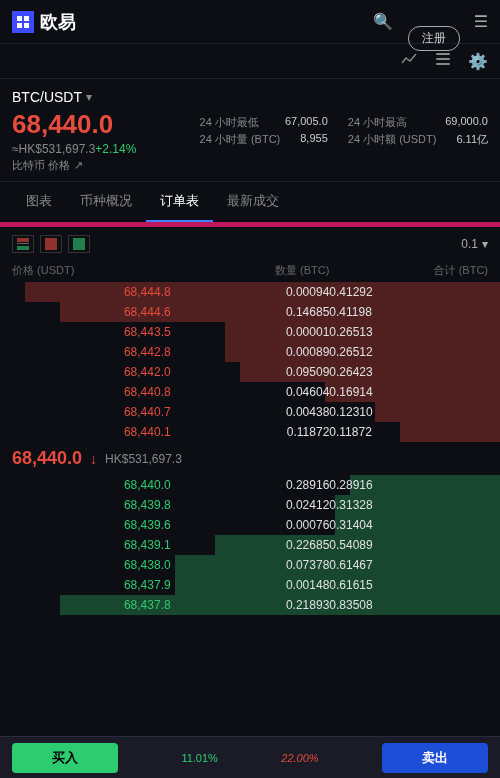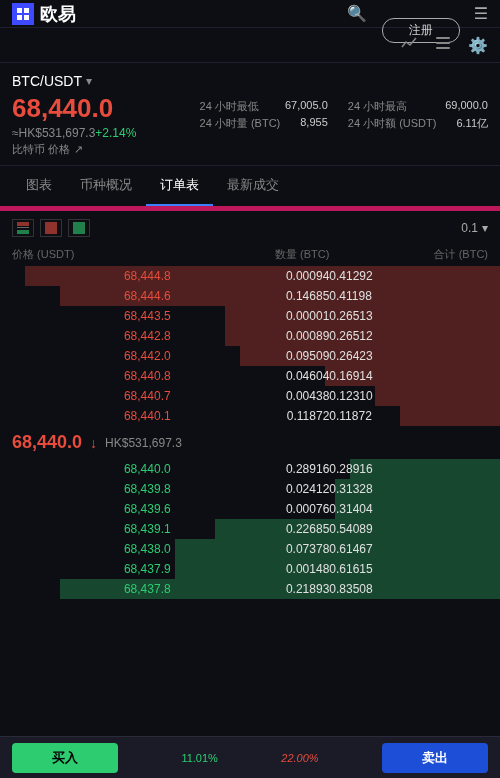--- a/index.html
+++ b/index.html
@@ -14,21 +14,21 @@
     }
 
     
     .header {
       display: flex;
       align-items: center;
       justify-content: space-between;
       padding: 8px 12px;
       background: #0d0e14;
       border-bottom: 1px solid #1e2030;
-      height: 28px;
+      height: 44px;
     }
     .header-logo {
       display: flex;
       align-items: center;
       gap: 6px;
     }
     .logo-icon {
       width: 22px;
       height: 22px;
       background: #3d4aff;
@@ -50,21 +50,21 @@
       gap: 14px;
     }
     .header-icon {
       color: #aaa;
       font-size: 16px;
       cursor: pointer;
     }
     .register-btn {
       border: 1px solid #aaa;
       border-radius: 12px;
-      padding: 3px 26px;
+      padding: 3px 13px;
       font-size: 12px;
       color: #ccc;
       cursor: pointer;
       background: transparent;
       margin-top: 34px;
     }
 
     
     .sub-header {
       display: flex;

